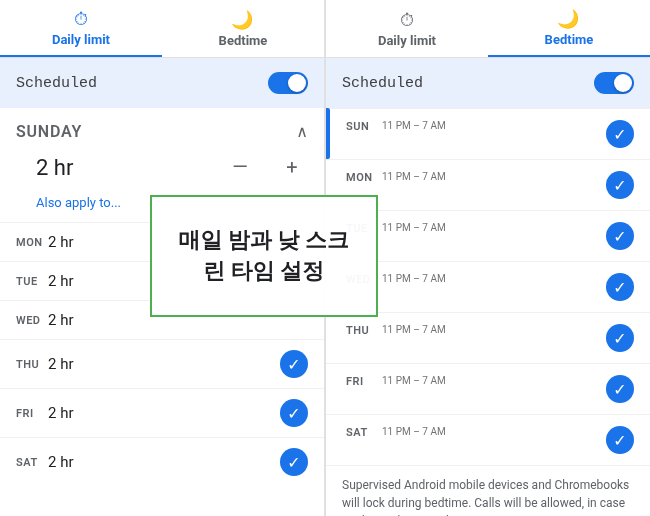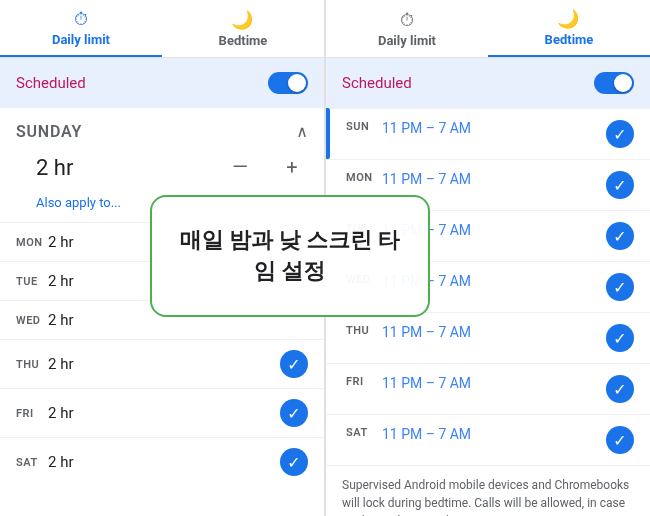--- a/index.html
+++ b/index.html
@@ -72,22 +72,23 @@
       display: flex;
       flex-direction: row;
       align-items: center;
       justify-content: space-between;
       padding: 14px 16px;
       background: #e8f0fe;
     }
 
     .scheduled-label {
       font-size: 15px;
-      color: #be185d;
+      color: #404040;
       font-weight: 400;
+      font-family: Liberation Mono, monospace;
     }
 
     
     .toggle {
       width: 40px;
       height: 22px;
       border-radius: 11px;
       background: #1a73e8;
       position: relative;
       display: inline-block;
@@ -206,22 +207,22 @@
 
     .bedtime-day {
       font-size: 11px;
       font-weight: 600;
       color: #5f6368;
       width: 36px;
       letter-spacing: 0.5px;
     }
 
     .bedtime-time {
-      font-size: 14px;
-      color: #3b82f6;
+      font-size: 10px;
+      color: #737373;
       flex: 1;
     }
 
     .left-accent {
       width: 4px;
       background: #1a73e8;
       align-self: stretch;
       margin-right: 0;
       border-radius: 0 2px 2px 0;
     }
@@ -243,24 +244,24 @@
       padding: 10px 16px;
       line-height: 1.5;
       border-top: 1px solid #f0f0f0;
     }
 
     
     .overlay-popup {
       position: absolute;
       left: 150px;
       top: 195px;
-      width: 280px;
+      width: 228px;
       background: rgba(255,255,255,0.95);
       border: 2px solid #4caf50;
-      border-radius: 16px;
+      border-radius: 0;
       padding: 28px 20px;
       z-index: 100;
       display: flex;
       align-items: flex-start;
       justify-content: center;
     }
 
     .overlay-text {
       font-size: 22px;
       font-weight: 700;

